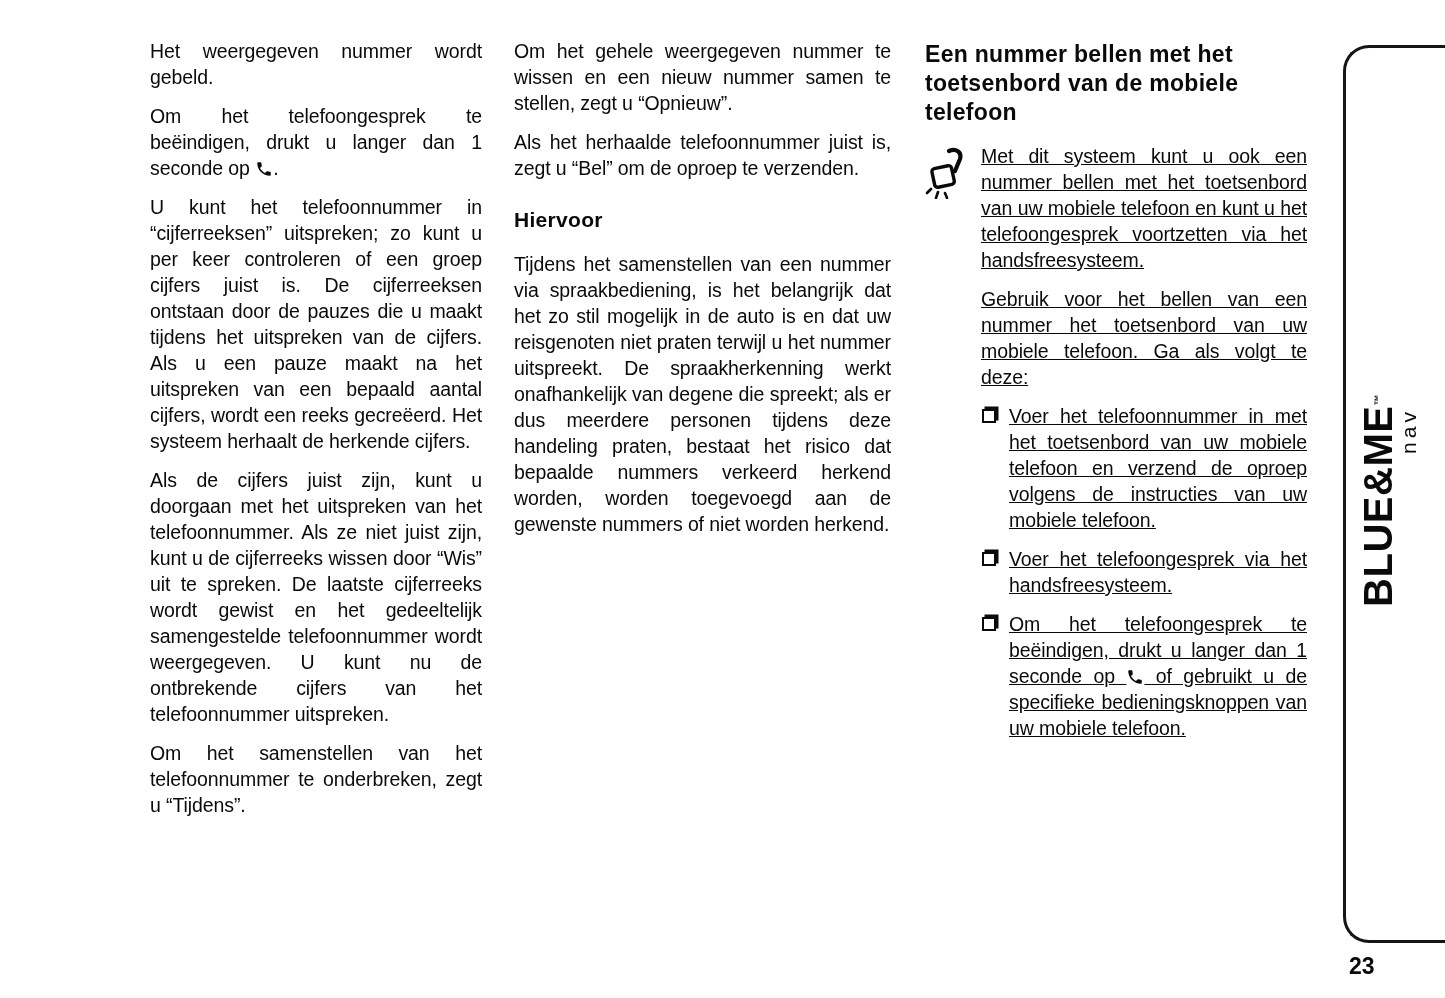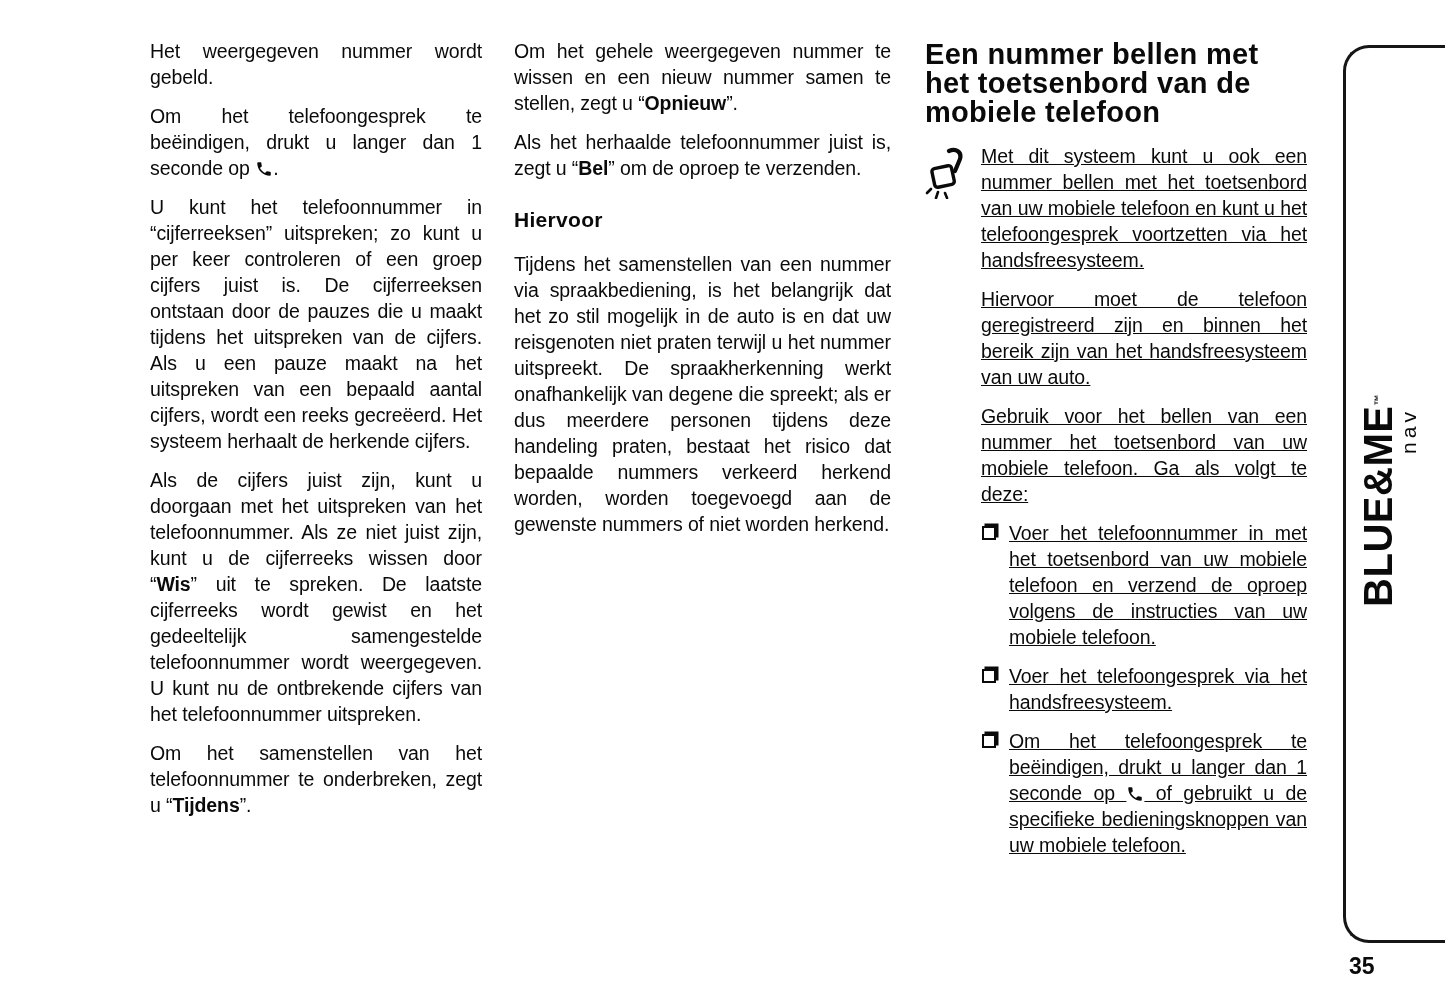--- a/index.html
+++ b/index.html
@@ -24,32 +24,32 @@
     font-size: 19.5px;
     line-height: 26px;
     letter-spacing: -0.1px;
     hyphens: auto;
   }
   #col1 { left: 150px; width: 332px; }
   #col2 { left: 514px; width: 377px; }
   #col3 { left: 925px; width: 382px; top: 40px; }
 
   p.para { margin: 0 0 13px 0; }
-  .b { font-weight: bold; }
+  .b { font-weight: normal; }
 
   h3.note-heading {
     font-size: 21px;
     font-weight: bold;
     letter-spacing: 0.3px;
     margin: 26px 0 18px 0;
     text-align: left;
   }
 
   #col3 h2.section-heading {
-    font-size: 29px;
+    font-size: 23px;
     line-height: 29px;
     font-weight: bold;
     letter-spacing: 0.3px;
     margin: 0 0 16px 0;
     text-align: left;
   }
 
   .c3-body { position: relative; padding-left: 56px; text-decoration: underline; }
 
   .hand-icon {
@@ -168,21 +168,20 @@
           <g fill="none" stroke="#0a0a0a" stroke-linecap="round" stroke-linejoin="round">
             <rect x="8" y="20" width="20" height="19" rx="3" stroke-width="3.4" transform="rotate(-12 18 29)"></rect>
             <path d="M24 4 C31 1 37 5 35 12 L30 24" stroke-width="4.2"></path>
             <path d="M6 42 l-4 4" stroke-width="2.6"></path>
             <path d="M13 45 l-2 6" stroke-width="2.6"></path>
             <path d="M20 46 l2 5" stroke-width="2.6"></path>
           </g>
         </svg>
       </span>
       <p class="para"><span>Met dit systeem kunt u ook een nummer bellen met het toetsenbord van uw mobiele telefoon en kunt u het telefoongesprek voortzetten via het handsfreesysteem.</span></p>
-      <p class="para"><span>Hiervoor moet de telefoon geregistreerd zijn en binnen het bereik zijn van het handsfreesysteem van uw auto.</span></p>
       <p class="para"><span>Gebruik voor het bellen van een nummer het toetsenbord van uw mobiele telefoon. Ga als volgt te deze:</span></p>
 
       <div class="bullet">
         <span class="marker"></span>
         <span class="btext"><span>Voer het telefoonnummer in met het toetsenbord van uw mobiele telefoon en verzend de oproep volgens de instructies van uw mobiele telefoon.</span></span>
       </div>
       <div class="bullet">
         <span class="marker"></span>
         <span class="btext"><span>Voer het telefoongesprek via het handsfreesysteem.</span></span>
       </div>
@@ -199,15 +198,15 @@
 
   <div class="brand-wrap">
     <div class="brand-rot">
       <div class="brand-line">
         <span>BLUE&amp;ME</span><span class="tm">™</span>
       </div>
       <div class="brand-sub">nav</div>
     </div>
   </div>
 
-  <div class="pageno">35</div>
+  <div class="pageno">23</div>
 
 </div>
 
 </body></html>

